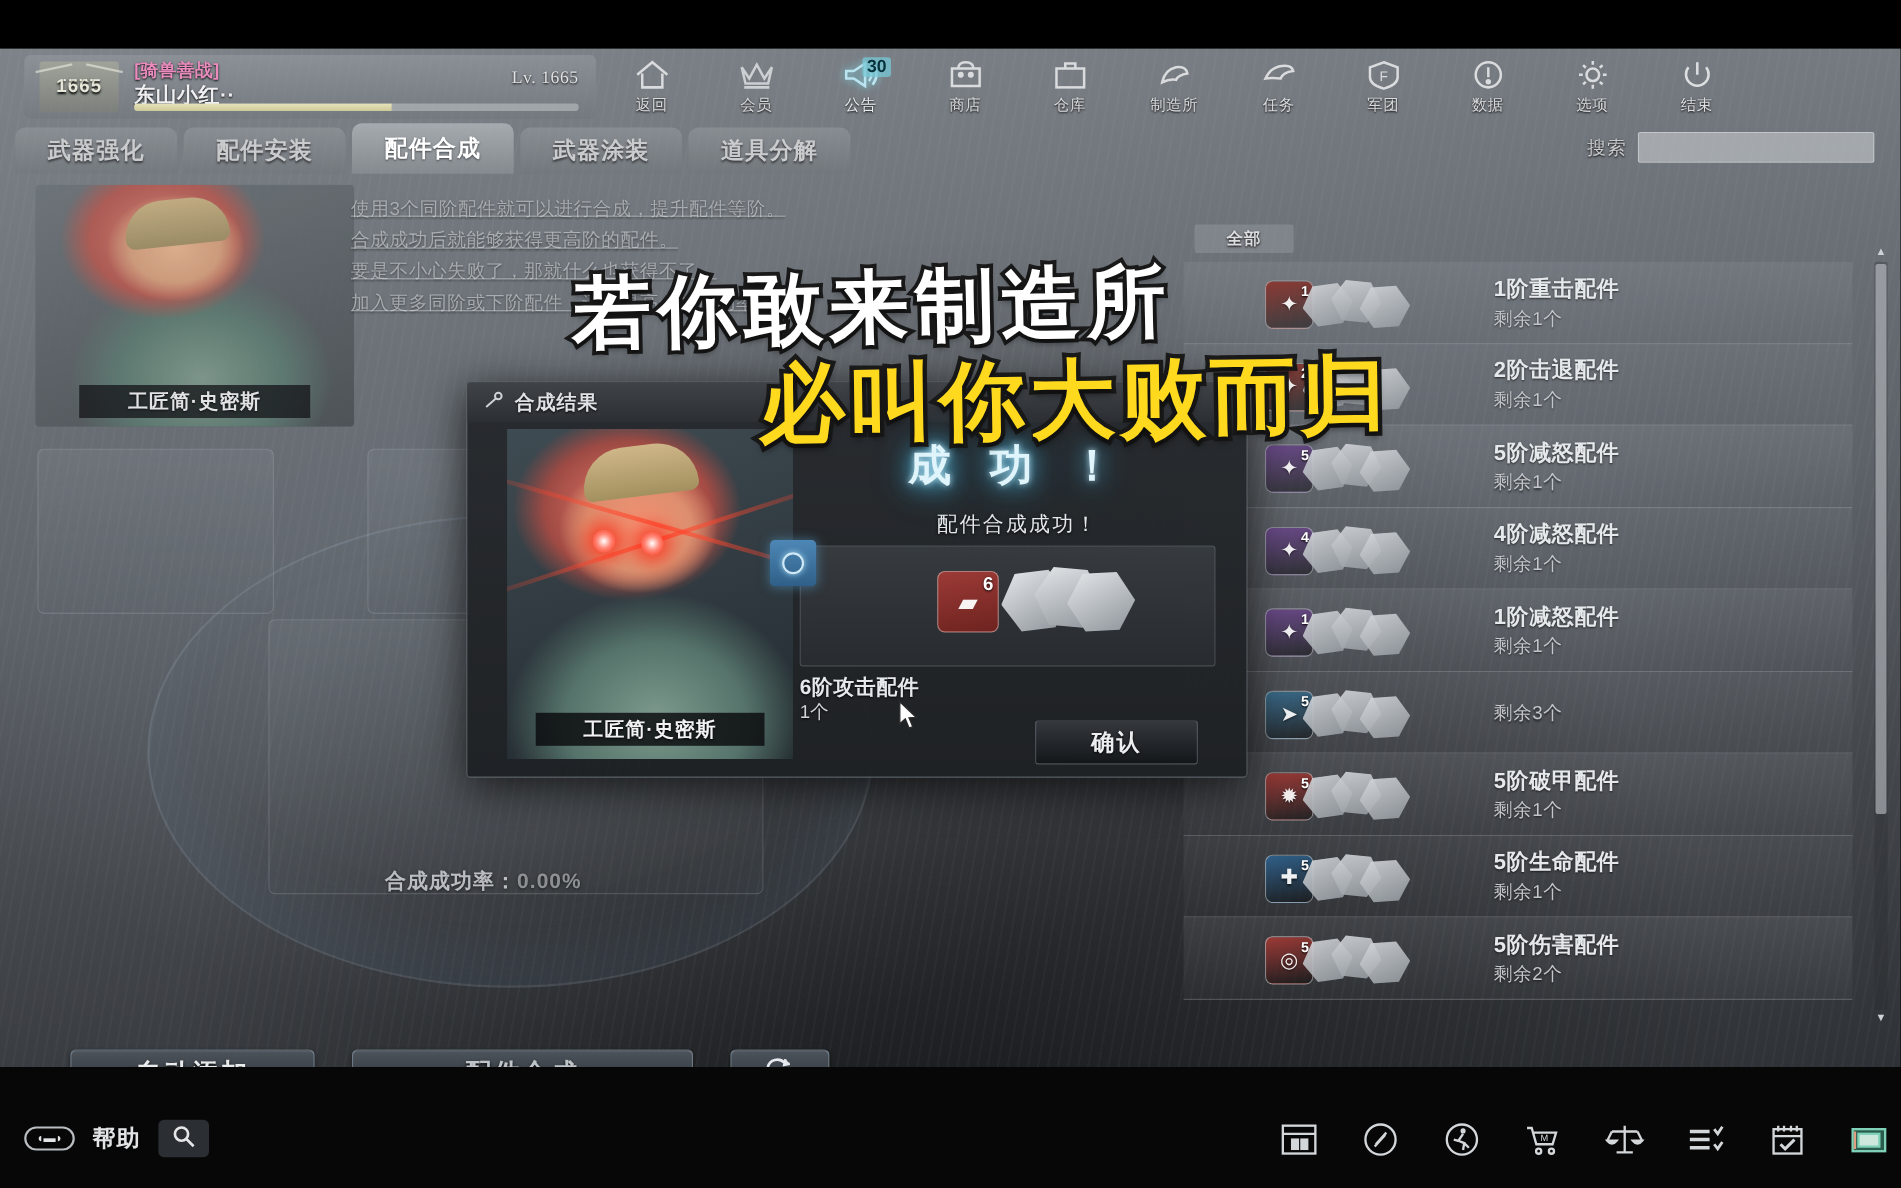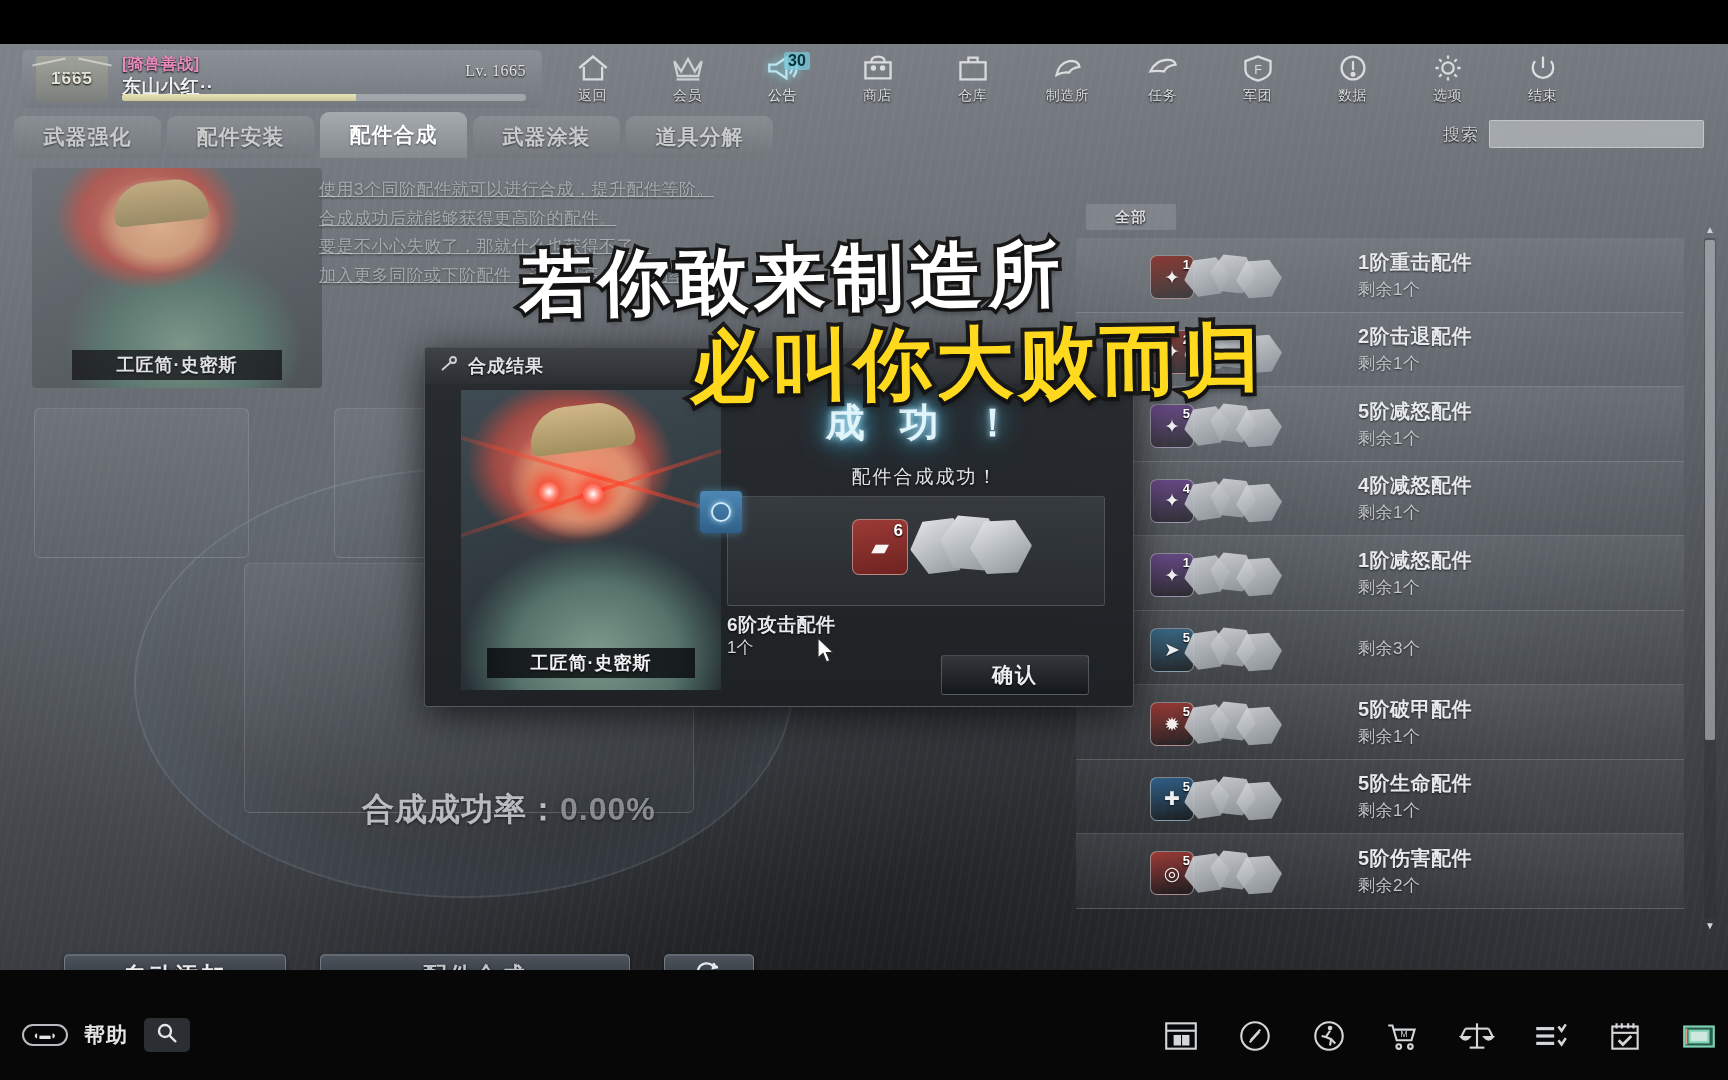--- a/index.html
+++ b/index.html
@@ -127,21 +127,21 @@
     border:1px solid rgba(190,195,200,.22); border-radius:6px;
     background:linear-gradient(180deg, rgba(160,166,172,.13), rgba(100,106,112,.10)); }
   .slot.s1{ left:0; top:0;} .slot.s2{ left:300px; top:0;} .slot.s3{ left:600px; top:0;}
   .bigslot { position:absolute; left:230px; top:395px; width:450px; height:250px;
     border:1px solid rgba(190,195,200,.2); border-radius:6px;
     background:linear-gradient(180deg, rgba(150,156,162,.12), rgba(90,96,102,.08));}
   .orbit { position:absolute; left:120px; top:300px; width:660px; height:430px;
     border-radius:50%; border:2px solid rgba(170,190,210,.18);
     box-shadow:inset 0 -30px 60px rgba(120,160,200,.10); }
 
-  .rateline { position:absolute; left:348px; top:620px; font-size:32px; font-weight:bold;
+  .rateline { position:absolute; left:336px; top:620px; font-size:19px; font-weight:bold;
     color:rgba(226,230,234,.78); text-shadow:0 1px 3px rgba(0,0,0,.6); letter-spacing:1px;}
   .rateline .val{ color:rgba(222,228,232,.55); font-weight:bold; }
 
   .actionrow { position:absolute; left:50px; top:786px; display:flex; align-items:center; gap:34px; z-index:14;}
   .gbtn {
     height:44px; display:flex; align-items:center; justify-content:center;
     background:linear-gradient(180deg,#4e545c 0%, #393f46 48%, #272c32 100%);
     border:1px solid rgba(150,170,185,.5); border-radius:5px;
     color:#e8eaec; font-size:24px; font-weight:bold; letter-spacing:2px;
     text-shadow:0 1px 3px #000; cursor:pointer;

